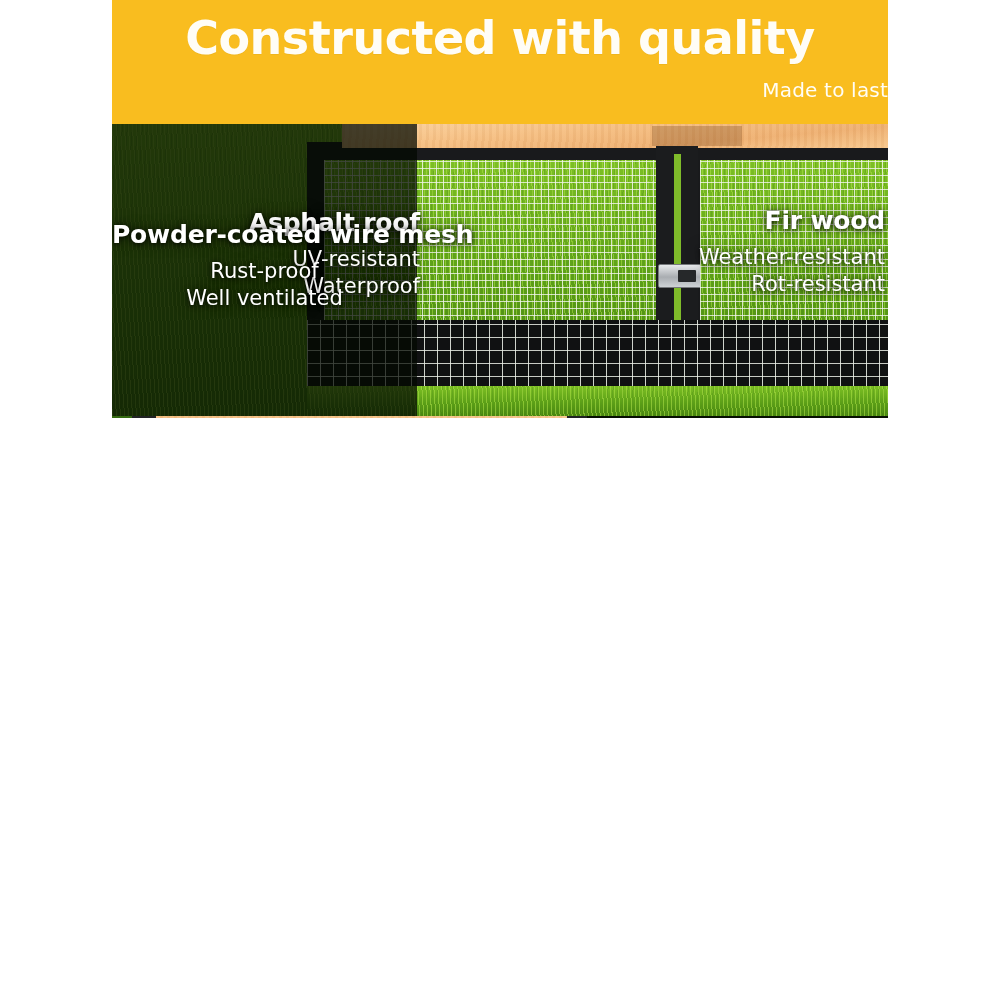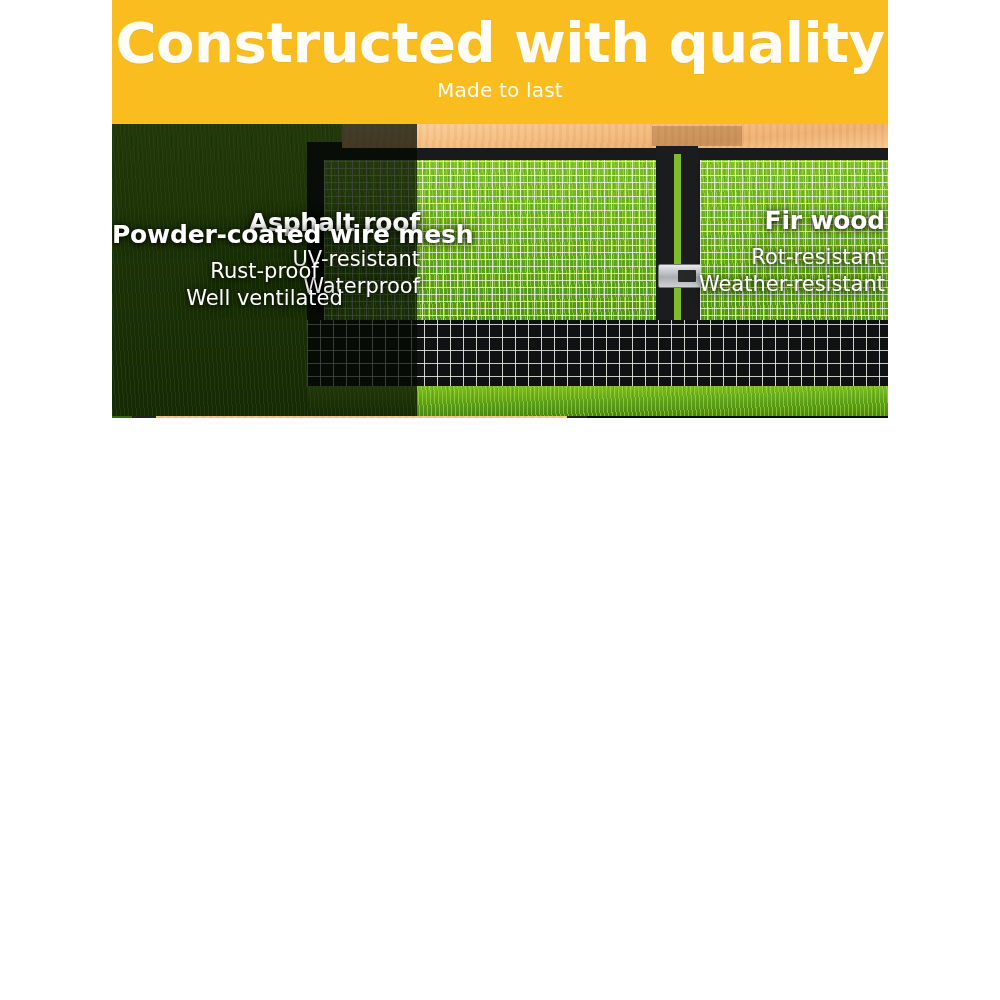--- a/index.html
+++ b/index.html
@@ -9,27 +9,27 @@
   #page { position:relative; width:1000px; height:1000px; background:#fff; }
 
   
   #header{
     position:absolute; left:112px; top:0; width:776px; height:124px;
     background:#f9bd1f; overflow:hidden;
   }
   #header .title{
     position:absolute; left:0; right:0; top:14px;
     text-align:center; color:#fffdf6;
-    font-size:56px; font-weight:bold; letter-spacing:-0.5px;
+    font-size:46px; font-weight:bold; letter-spacing:-0.5px;
     line-height:1.05; font-family:"DejaVu Sans", sans-serif;
     text-shadow:0 1px 0 rgba(0,0,0,.04);
   }
   #header .subtitle{
     position:absolute; left:0; right:0; top:78px;
-    text-align:center; color:#fffdf6;
+    text-align:right; color:#fffdf6;
     font-size:20px; font-weight:400; letter-spacing:.2px;
     font-family:"DejaVu Sans", sans-serif;
   }
 
   
   #grid{ position:absolute; left:112px; top:124px; width:776px; height:876px; overflow:hidden; }
 
   .row{ position:absolute; left:0; width:776px; overflow:hidden; }
   #row1{ top:0;   height:290px; }
   #row2{ top:290; height:294px; }
@@ -218,22 +218,22 @@
 
         <div style="position:absolute; left:455px; top:24px; width:20px; height:270px;" class="trim"></div>
       </div>
 
       <div class="cell foliage" style="left:475px; width:301px;">
         <div class="scrim strong"></div>
       </div>
 
       <div class="caption" style="left:478px; top:82px; width:295px;text-align:right;">
         <div class="head">Fir wood</div>
+        <div class="line">Weather-resistant</div>
         <div class="line">Rot-resistant</div>
-        <div class="line">Weather-resistant</div>
       </div>
     </div>
 
     <div class="row" id="row3">
 
       <div class="cell grass bright" style="left:0; width:776px;"></div>
 
       <div style="position:absolute; left:195px; top:18px; width:581px; height:248px; background:#191a1c;"></div>
 
       <div style="position:absolute; left:230px; top:0px; width:546px; height:24px;" class="wood"></div>

